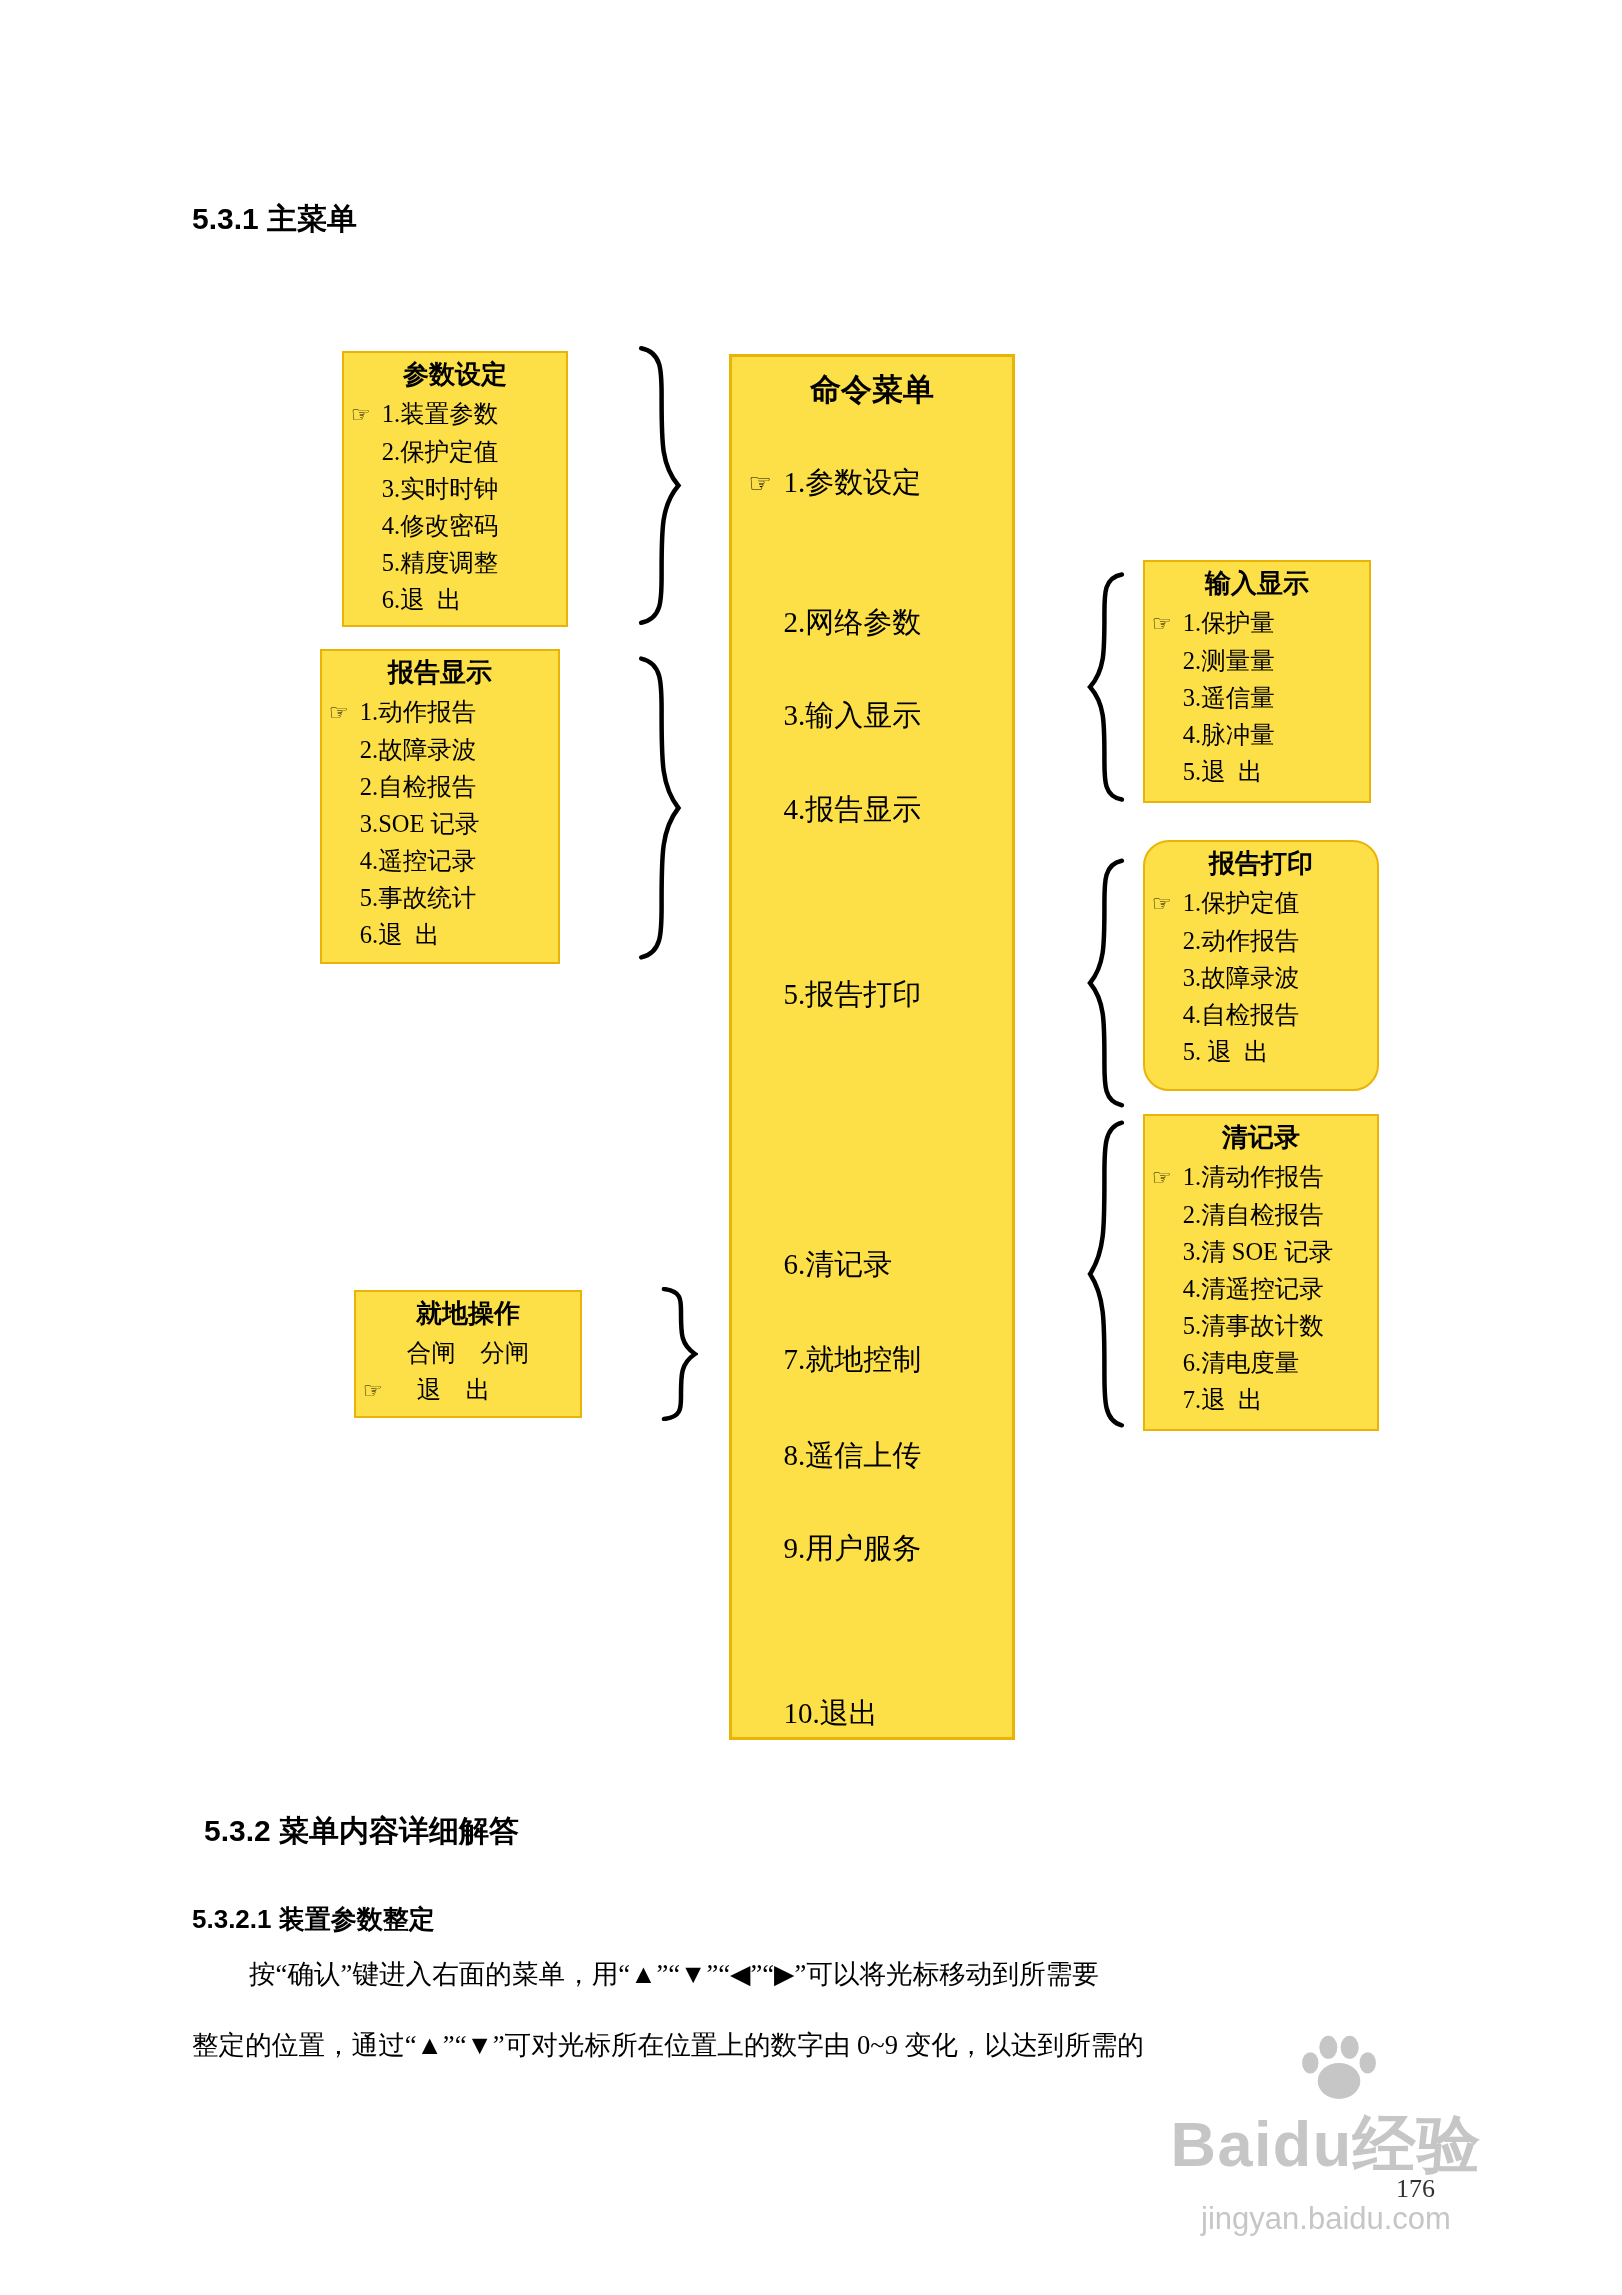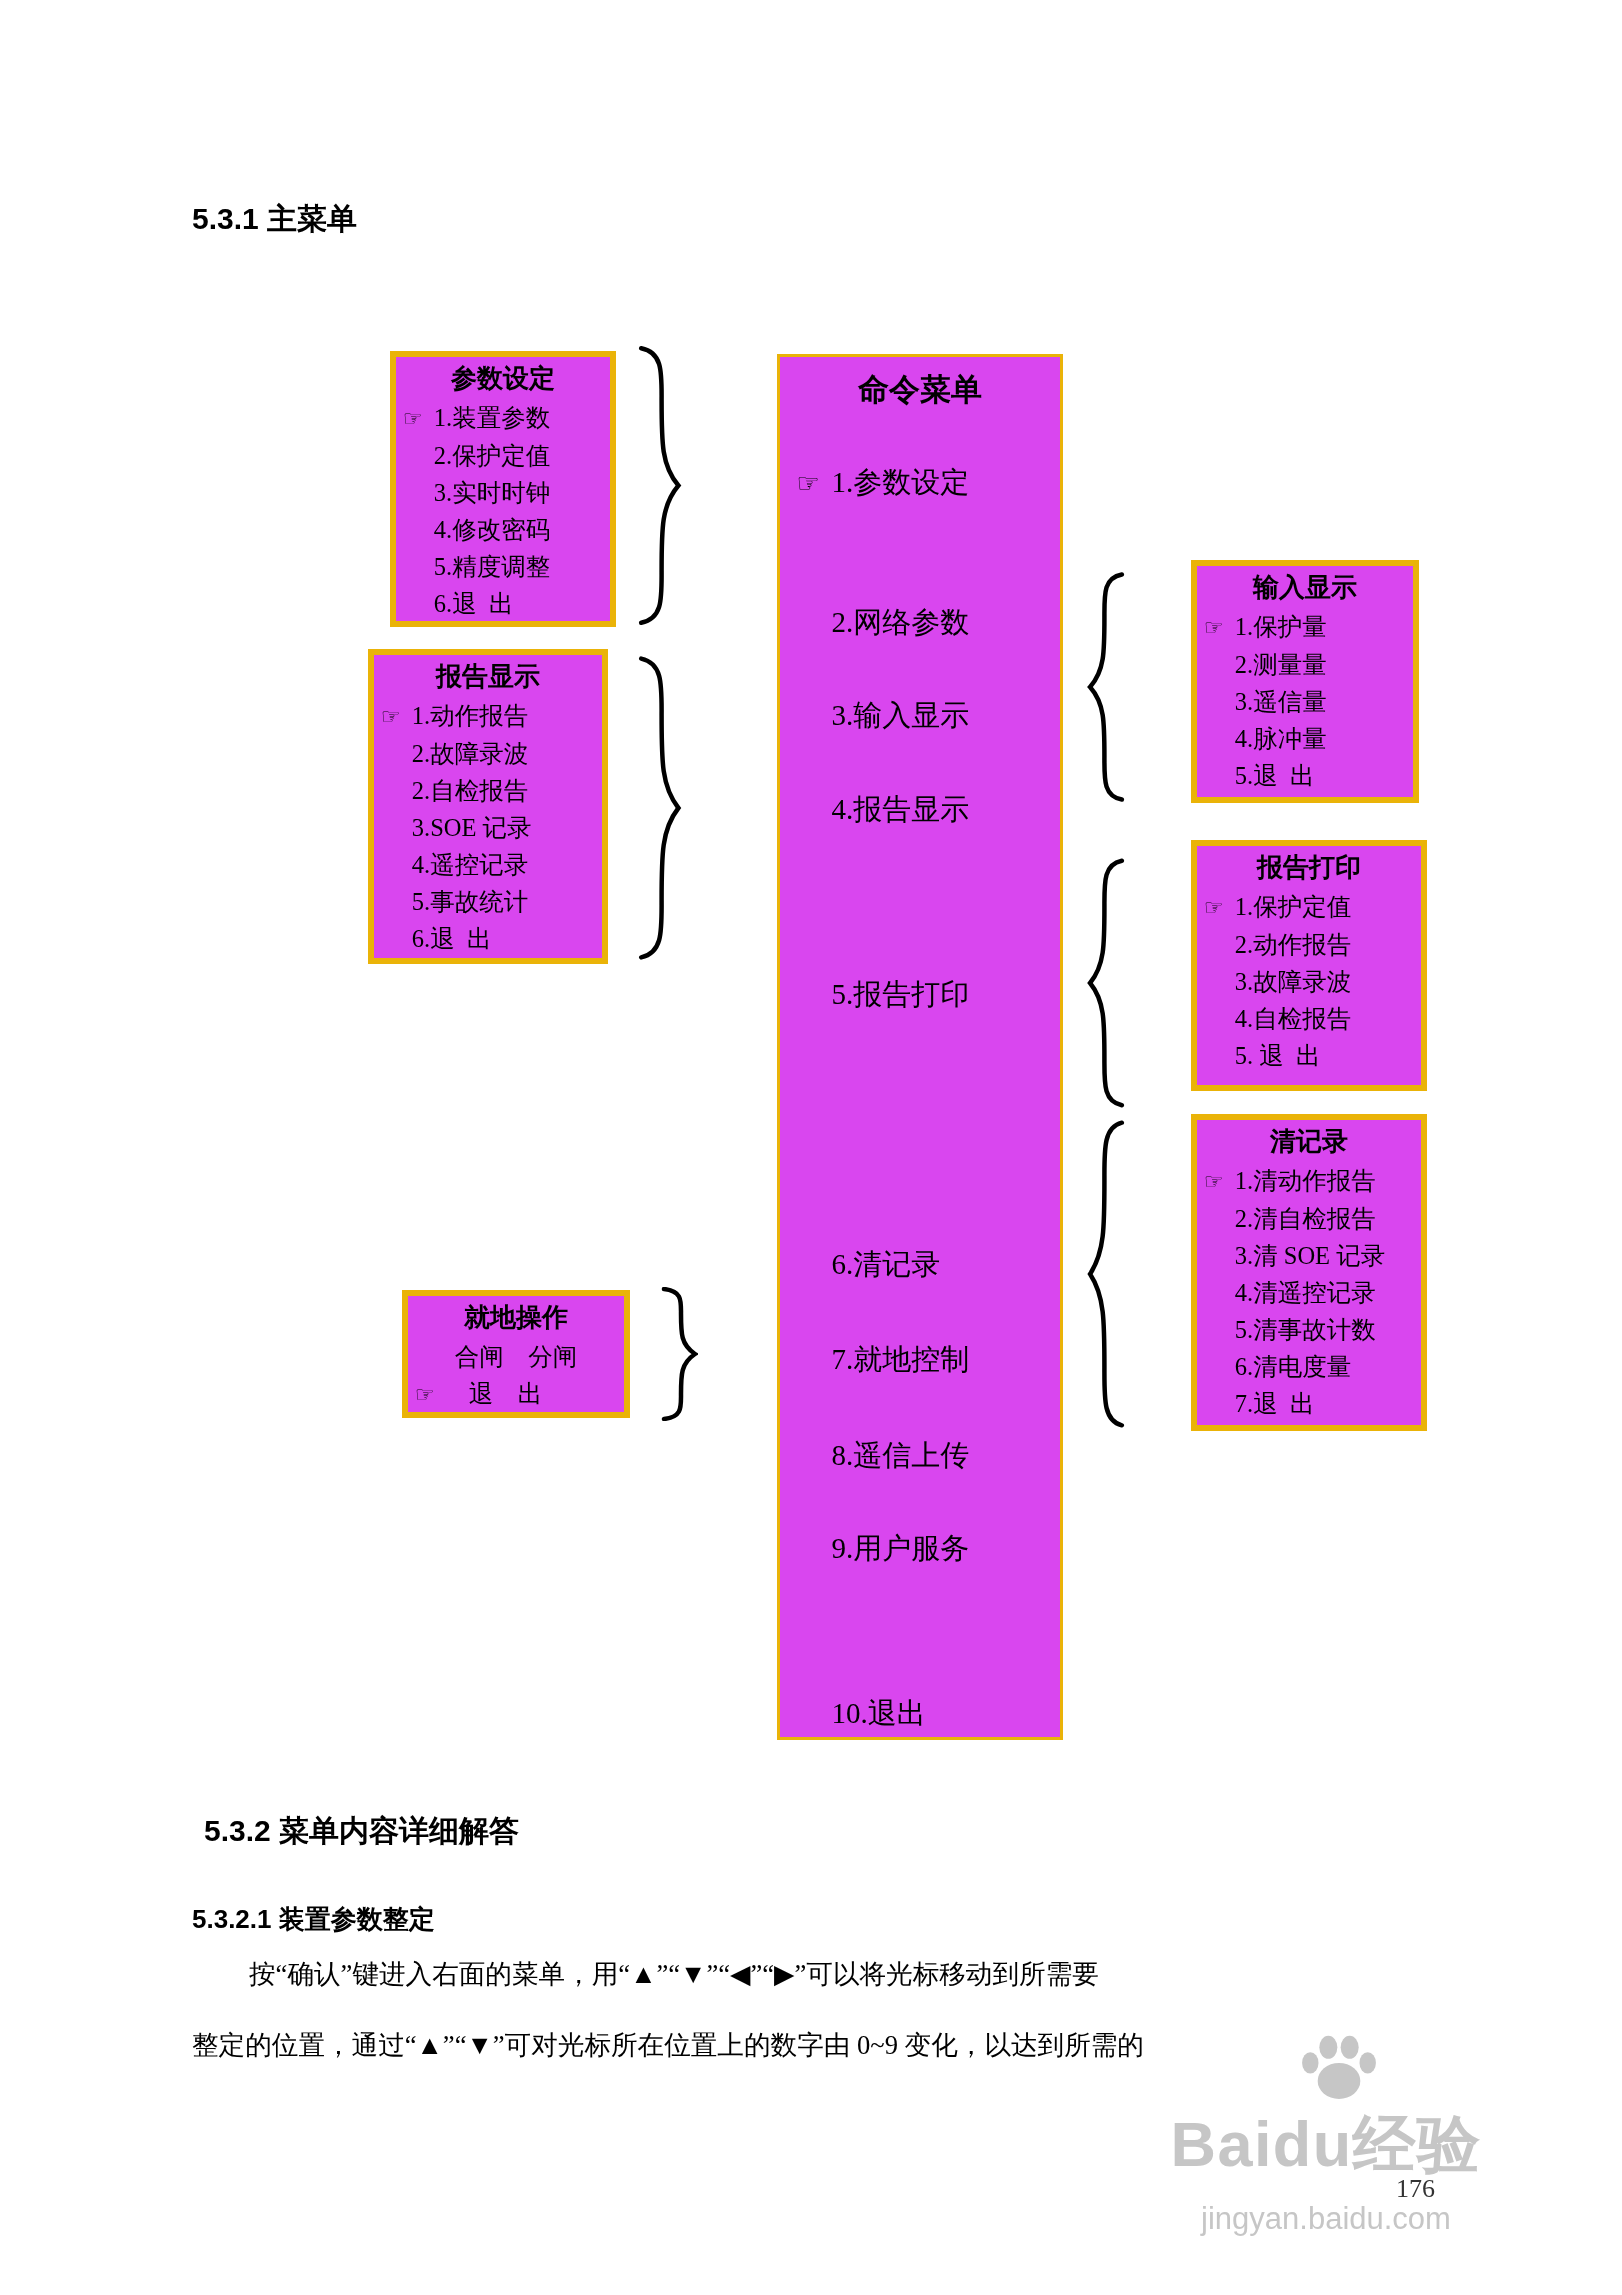--- a/index.html
+++ b/index.html
@@ -11,21 +11,21 @@
     color:#000;
     overflow:hidden;
   }
   .abs { position:absolute; }
 
   .heading-main { font:bold 30px/1.2 "Liberation Sans","DejaVu Sans",sans-serif; color:#000; }
   .heading-sub  { font:bold 26px/1.2 "Liberation Sans","DejaVu Sans",sans-serif; color:#000; }
   .para { font:26.6px/1.3 "Liberation Serif","DejaVu Sans",serif; color:#000000; white-space:pre-wrap; }
 
   
-  .mbox { position:absolute; border:6px solid #eab308; background:#d946ef; overflow:hidden;margin-left:48px; }
+  .mbox { position:absolute; border:2px solid #eab308; background:#fde047; overflow:hidden; }
   .mbox-title { font:bold 26px/42px "Liberation Sans","DejaVu Sans",sans-serif; text-align:center; }
   .mrow { display:flex; align-items:baseline; font:24.5px/37px "Liberation Serif","DejaVu Sans",serif; padding-left:6.8px; }
   .mk { flex:0 0 31px; font-family:"DejaVu Sans",sans-serif; font-size:22px; }
   .mt { white-space:pre; }
   .mrow-center { display:block; text-align:center; padding-left:0; white-space:pre; font:24.5px/37px "Liberation Serif","DejaVu Sans",serif; }
   .mrow-shift .mt { margin-left:23px; }
 
   
   .center-box { border-width:3.4px;padding-left:38px; }
   .cm-title { position:absolute; left:0; width:100%; text-align:center; font:bold 31px/41px "Liberation Sans","DejaVu Sans",sans-serif; }
@@ -180,21 +180,21 @@
     <div class="mrow">
         <span class="mk"></span>
         <span class="mt">4.脉冲量</span>
       </div>
     <div class="mrow">
         <span class="mk"></span>
         <span class="mt">5.退  出</span>
       </div>
   </div>
 
-  <div class="mbox" style="left:1143px; top:840px; width:236px; height:251px;">
+  <div class="mbox" style="left:1143px; top:840px; width:236px; height:251px;border-radius:26px;">
     <div class="mbox-title">报告打印</div>
     <div class="mrow">
         <span class="mk">☞</span>
         <span class="mt">1.保护定值</span>
       </div>
     <div class="mrow">
         <span class="mk"></span>
         <span class="mt">2.动作报告</span>
       </div>
     <div class="mrow">

